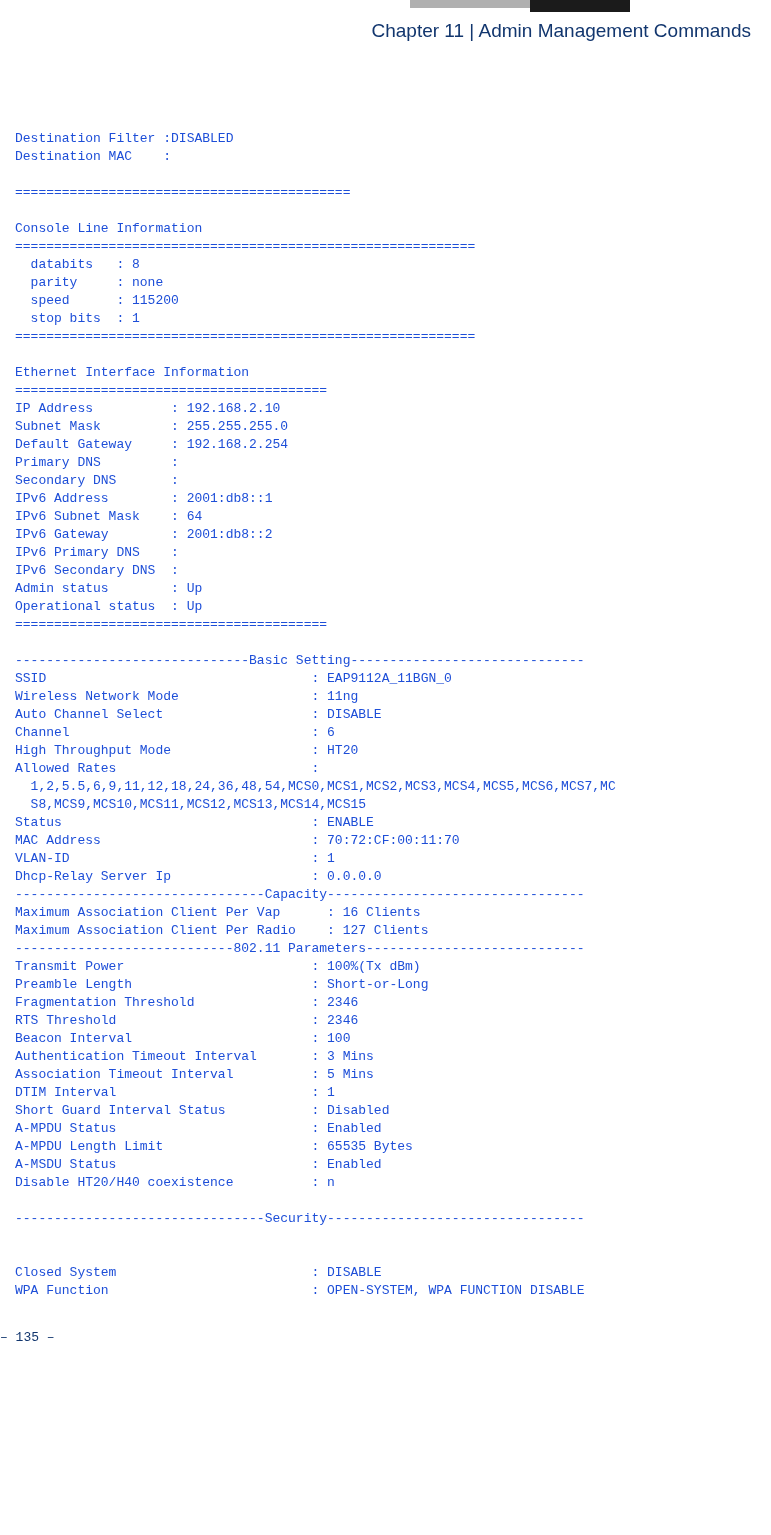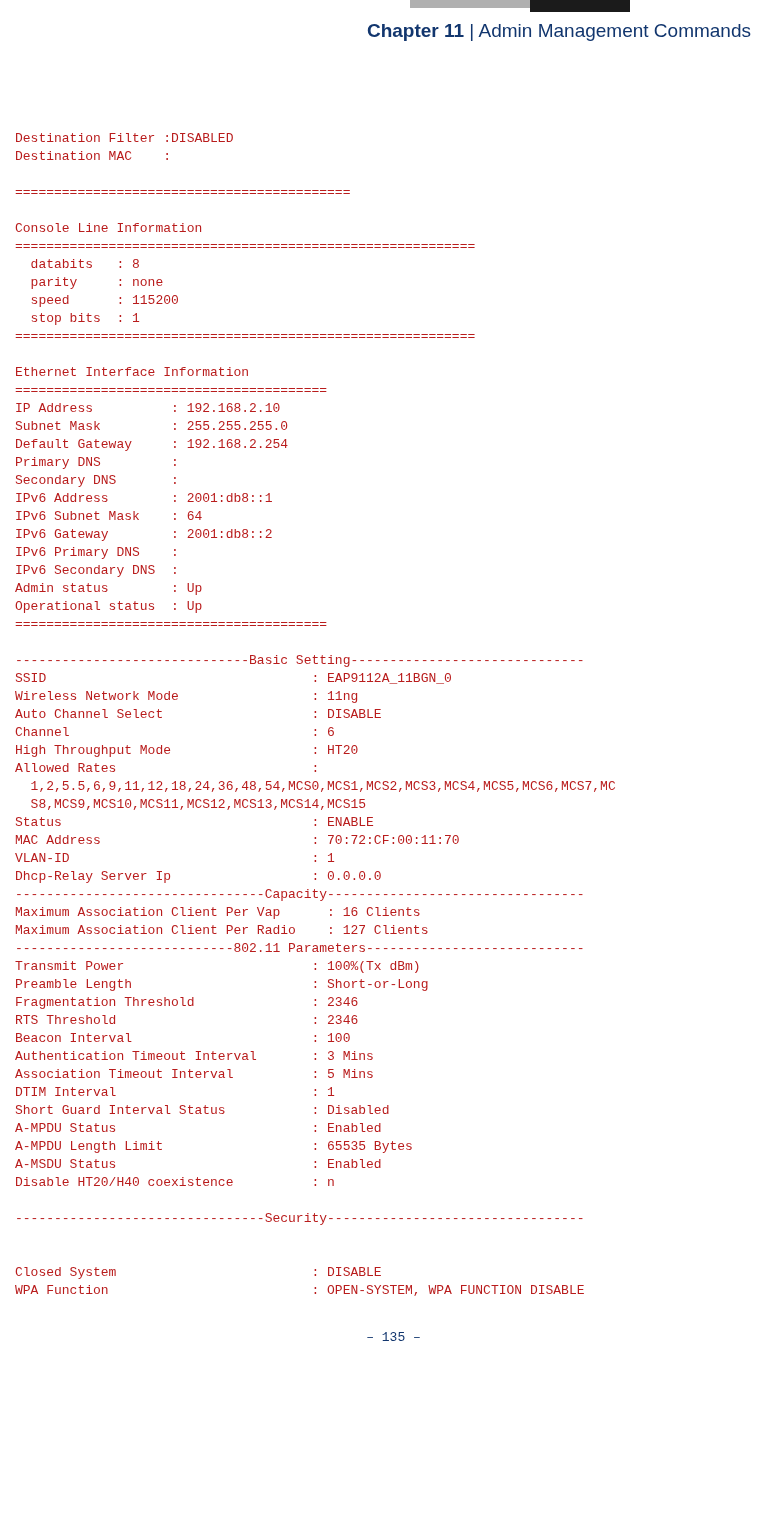--- a/index.html
+++ b/index.html
@@ -24,40 +24,40 @@
       width: 100px;
     }
     .header {
       text-align: right;
       padding: 12px 20px 0 0;
       font-family: "Segoe UI", "Trebuchet MS", sans-serif;
       color: #12366e;
       font-size: 19px;
     }
     .header .bold {
-      font-weight: 700;
+      font-weight: 400;
     }
     .header .normal {
       font-weight: 400;
     }
     .console {
       font-family: "Courier New", Courier, monospace;
       font-size: 13px;
       line-height: 18px;
       white-space: pre;
-      color: #b91c1c;
+      color: #1d4ed8;
       padding: 70px 20px 0 15px;
       overflow: hidden;
     }
     .pagenum {
-      text-align: center;
+      text-align: left;
       font-family: "Courier New", Courier, monospace;
       font-size: 13px;
       color: #12366e;
-      padding: 30px 0 20px 16px;
+      padding: 30px 0 20px 0;
     }
   </style>
 </head>
 <body>
 
 <div class="top-gray"></div>
 <div class="top-dark"></div>
 
 <div class="header">
   <span class="bold">Chapter 11</span><span class="normal">  |  </span><span class="normal">Admin Management Commands</span>

